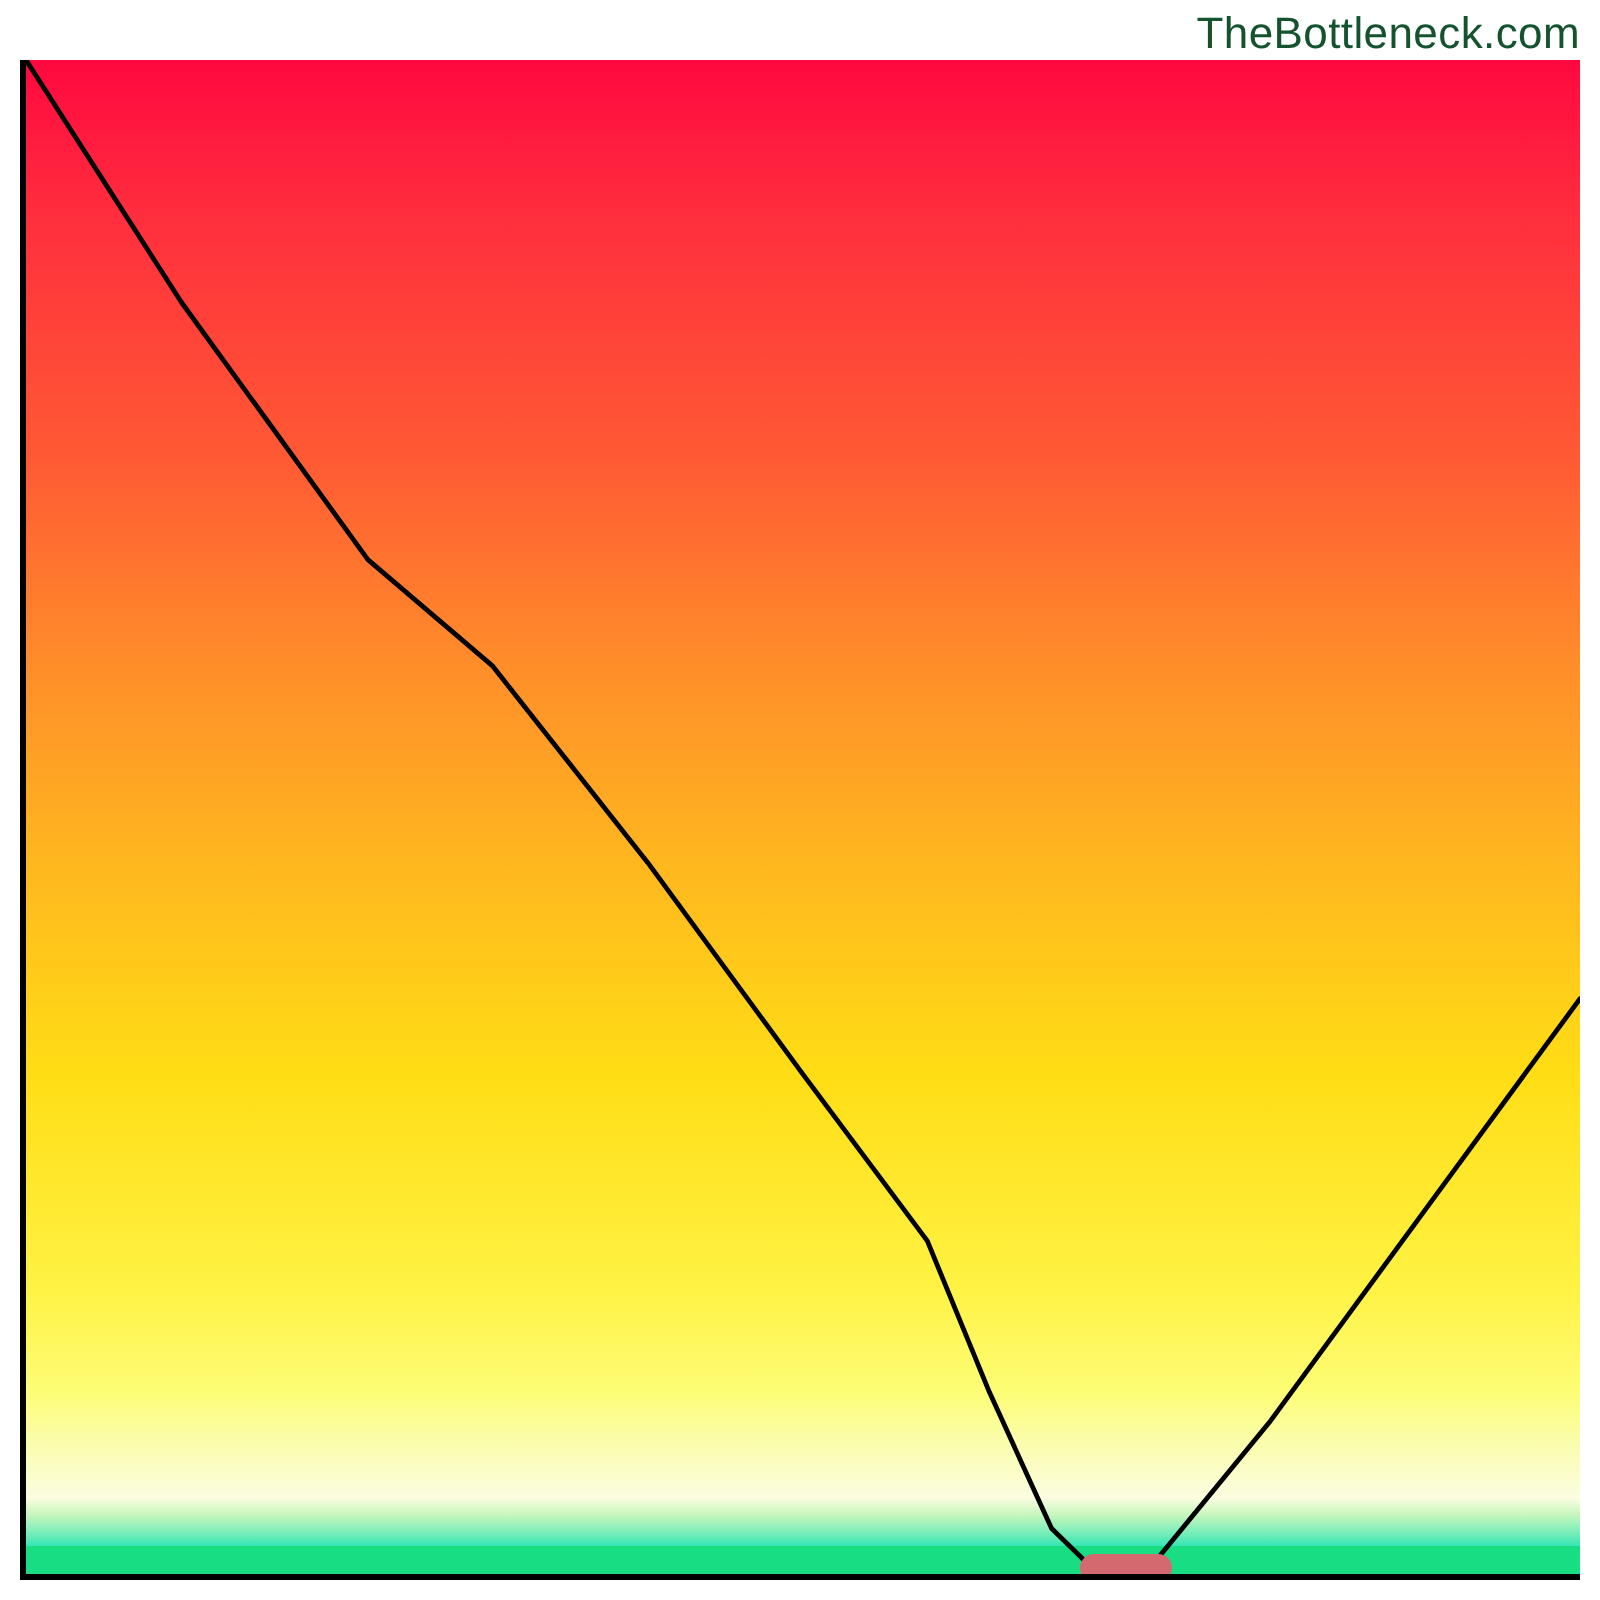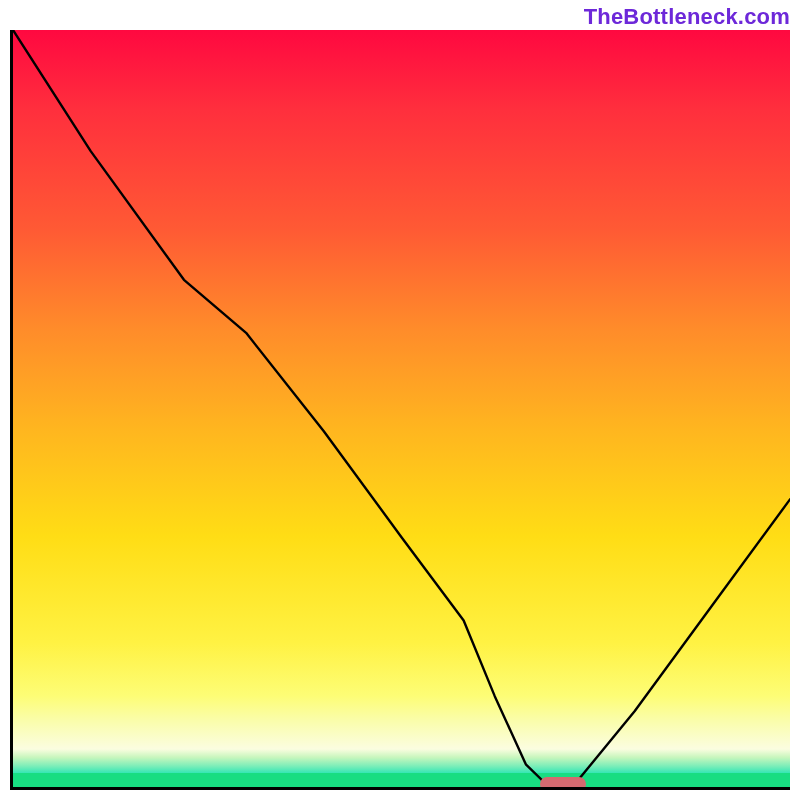--- a/index.html
+++ b/index.html
@@ -14,22 +14,22 @@
   .canvas {
     position: relative;
     width: 800px;
     height: 800px;
   }
   .watermark {
     position: absolute;
     top: 4px;
     right: 10px;
     font-size: 22px;
-    font-weight: 700;
-    color: #6d28d9;
+    font-weight: 400;
+    color: #14532d;
     letter-spacing: 0.2px;
     user-select: none;
   }
   .plot-frame {
     position: absolute;
     left: 10px;
     top: 30px;
     width: 780px;
     height: 760px;
     box-sizing: border-box;

